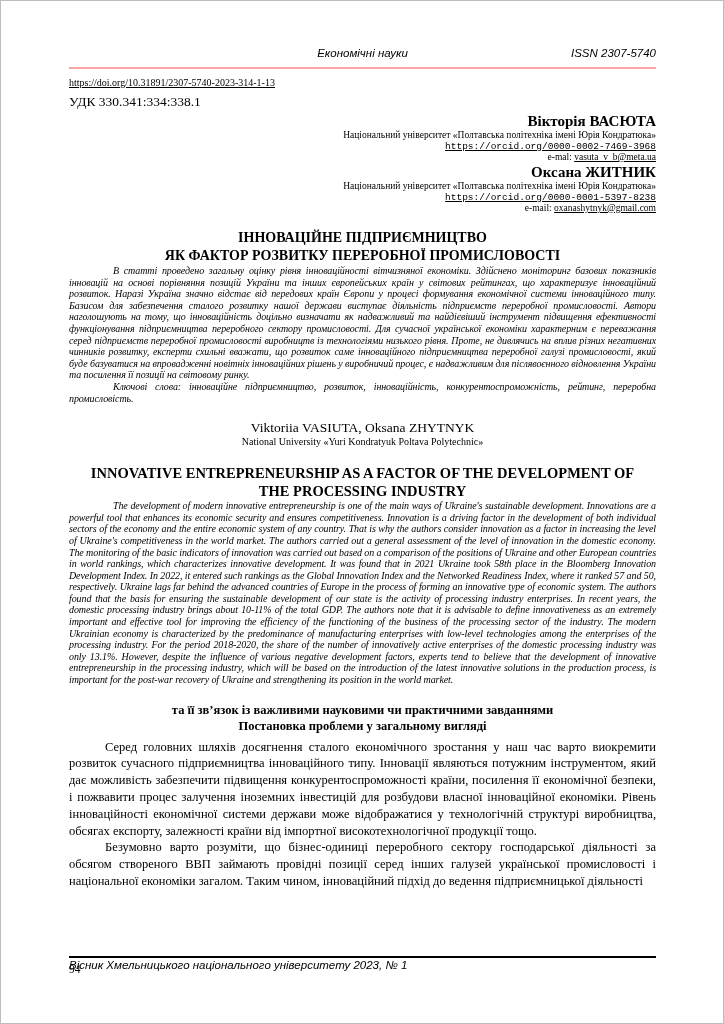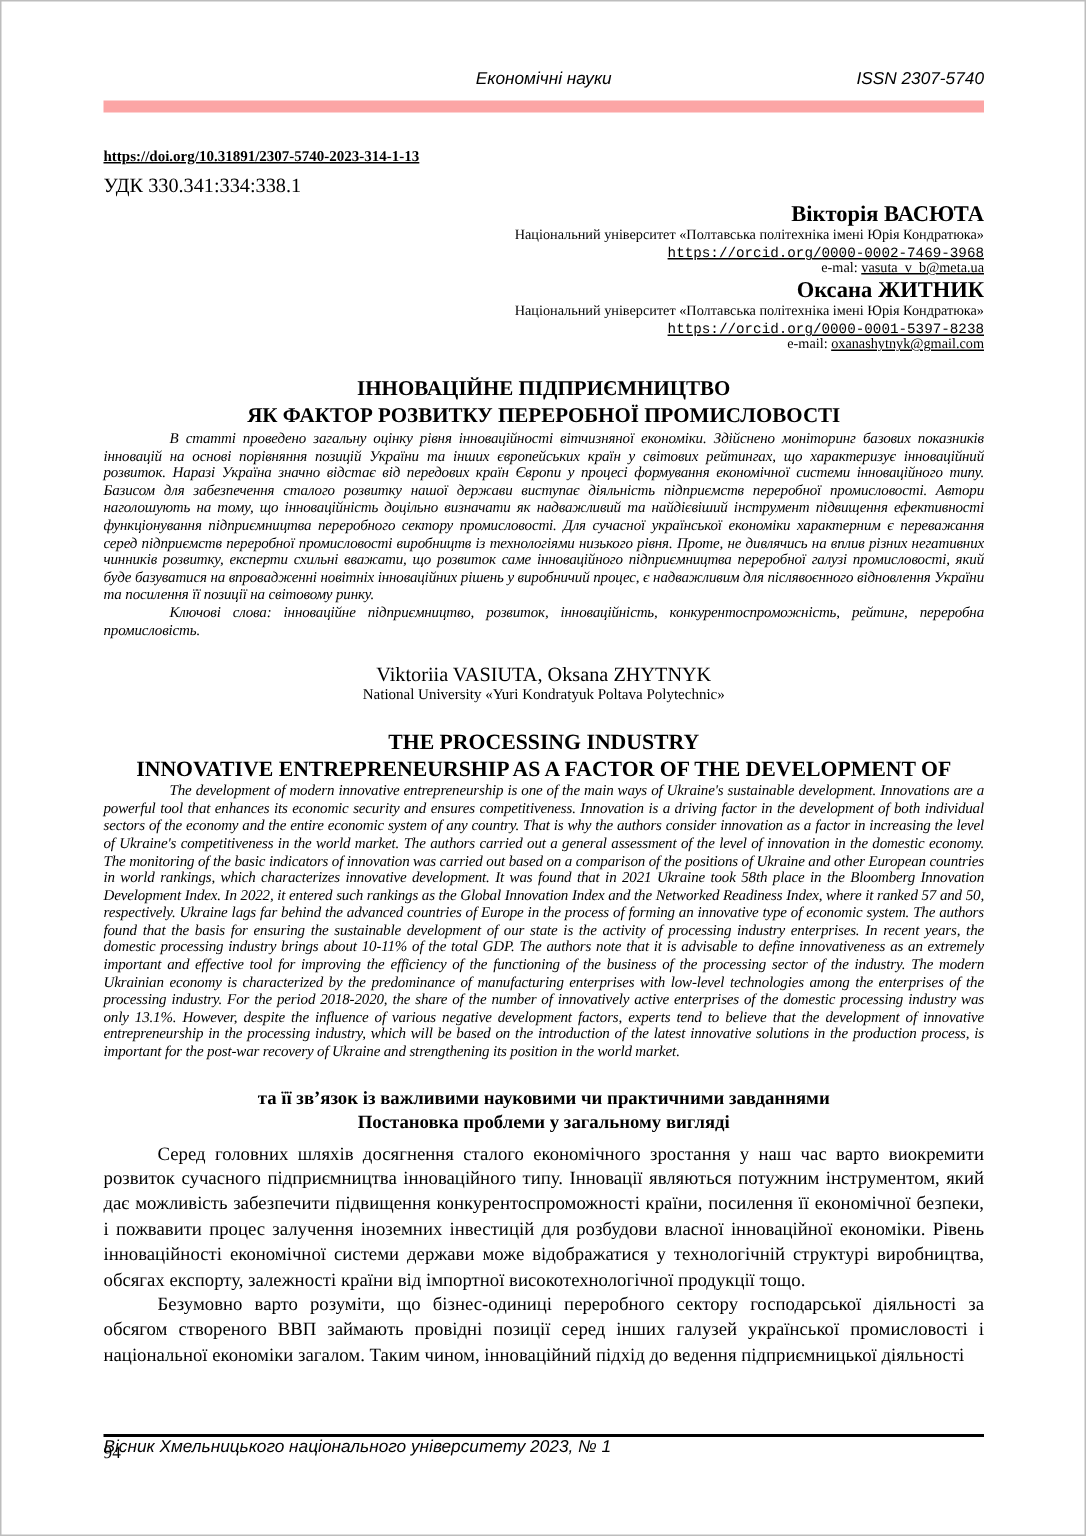--- a/index.html
+++ b/index.html
@@ -14,30 +14,30 @@
     padding: 46px 67px 0 68px;
     border: 1px solid #bdbdbd;
     overflow: hidden;
   }
   a { color: #000; text-decoration: underline; }
 
   
   .running-header {
     position: relative;
     height: 15px;
-    border-bottom: 8px solid #fca5a5;
+    border-bottom: 2px solid #fca5a5;
     padding-bottom: 5px;
     font-family: "Liberation Sans", sans-serif;
     font-style: italic;
     font-size: 11.5px;
   }
   .hdr-center { position: absolute; left: 0; right: 0; text-align: center; }
   .hdr-right  { position: absolute; right: 0; top: 0; }
 
-  .doi-row { margin-top: 24px; font-size: 10px; line-height: 12px; font-weight: bold; }
+  .doi-row { margin-top: 8px; font-size: 10px; line-height: 12px; }
   .udc     { margin-top: 5px;  font-size: 13.5px; line-height: 16px; }
 
   .authors-ua { text-align: right; margin-top: 2px; }
   .author-name  { font-size: 15px;  line-height: 18px; font-weight: bold; }
   .author-affil { font-size: 9.5px; line-height: 11px; }
   .author-orcid { font-size: 9.5px; line-height: 11px; font-family: Liberation Mono, monospace; }
   .author-email { font-size: 9.5px; line-height: 11px; }
 
   .title-ua {
     margin-top: 15px;
@@ -135,22 +135,22 @@
     <p>В статті проведено загальну оцінку рівня інноваційності вітчизняної економіки. Здійснено моніторинг базових показників інновацій на основі порівняння позицій України та інших європейських країн у світових рейтингах, що характеризує інноваційний розвиток. Наразі Україна значно відстає від передових країн Європи у процесі формування економічної системи інноваційного типу. Базисом для забезпечення сталого розвитку нашої держави виступає діяльність підприємств переробної промисловості. Автори наголошують на тому, що інноваційність доцільно визначати як надважливий та найдієвіший інструмент підвищення ефективності функціонування підприємництва переробного сектору промисловості. Для сучасної української економіки характерним є переважання серед підприємств переробної промисловості виробництв із технологіями низького рівня. Проте, не дивлячись на вплив різних негативних чинників розвитку, експерти схильні вважати, що розвиток саме інноваційного підприємництва переробної галузі промисловості, який буде базуватися на впровадженні новітніх інноваційних рішень у виробничий процес, є надважливим для післявоєнного відновлення України та посилення її позиції на світовому ринку.</p>
     <p>Ключові слова: інноваційне підприємництво, розвиток, інноваційність, конкурентоспроможність, рейтинг, переробна промисловість.</p>
   </div>
 
   <div class="authors-en">
     <div class="authors-en-names">Viktoriia VASIUTA, Oksana ZHYTNYK</div>
     <div class="authors-en-affil">National University «Yuri Kondratyuk Poltava Polytechnic»</div>
   </div>
 
   <div class="title-en">
+    <span class="title-line">INNOVATIVE ENTREPRENEURSHIP AS A FACTOR OF THE DEVELOPMENT OF</span>
     <span class="title-line">THE PROCESSING INDUSTRY</span>
-    <span class="title-line">INNOVATIVE ENTREPRENEURSHIP AS A FACTOR OF THE DEVELOPMENT OF</span>
   </div>
 
   <div class="abstract en">
     <p>The development of modern innovative entrepreneurship is one of the main ways of Ukraine's sustainable development. Innovations are a powerful tool that enhances its economic security and ensures competitiveness. Innovation is a driving factor in the development of both individual sectors of the economy and the entire economic system of any country. That is why the authors consider innovation as a factor in increasing the level of Ukraine's competitiveness in the world market. The authors carried out a general assessment of the level of innovation in the domestic economy. The monitoring of the basic indicators of innovation was carried out based on a comparison of the positions of Ukraine and other European countries in world rankings, which characterizes innovative development. It was found that in 2021 Ukraine took 58th place in the Bloomberg Innovation Development Index. In 2022, it entered such rankings as the Global Innovation Index and the Networked Readiness Index, where it ranked 57 and 50, respectively. Ukraine lags far behind the advanced countries of Europe in the process of forming an innovative type of economic system. The authors found that the basis for ensuring the sustainable development of our state is the activity of processing industry enterprises. In recent years, the domestic processing industry brings about 10-11% of the total GDP. The authors note that it is advisable to define innovativeness as an extremely important and effective tool for improving the efficiency of the functioning of the business of the processing sector of the industry. The modern Ukrainian economy is characterized by the predominance of manufacturing enterprises with low-level technologies among the enterprises of the processing industry. For the period 2018-2020, the share of the number of innovatively active enterprises of the domestic processing industry was only 13.1%. However, despite the influence of various negative development factors, experts tend to believe that the development of innovative entrepreneurship in the processing industry, which will be based on the introduction of the latest innovative solutions in the production process, is important for the post-war recovery of Ukraine and strengthening its position in the world market.</p>
   </div>
 
   <div class="section-heading">
     <span class="title-line">та її зв’язок із важливими науковими чи практичними завданнями</span>
     <span class="title-line">Постановка проблеми у загальному вигляді</span>
   </div>

